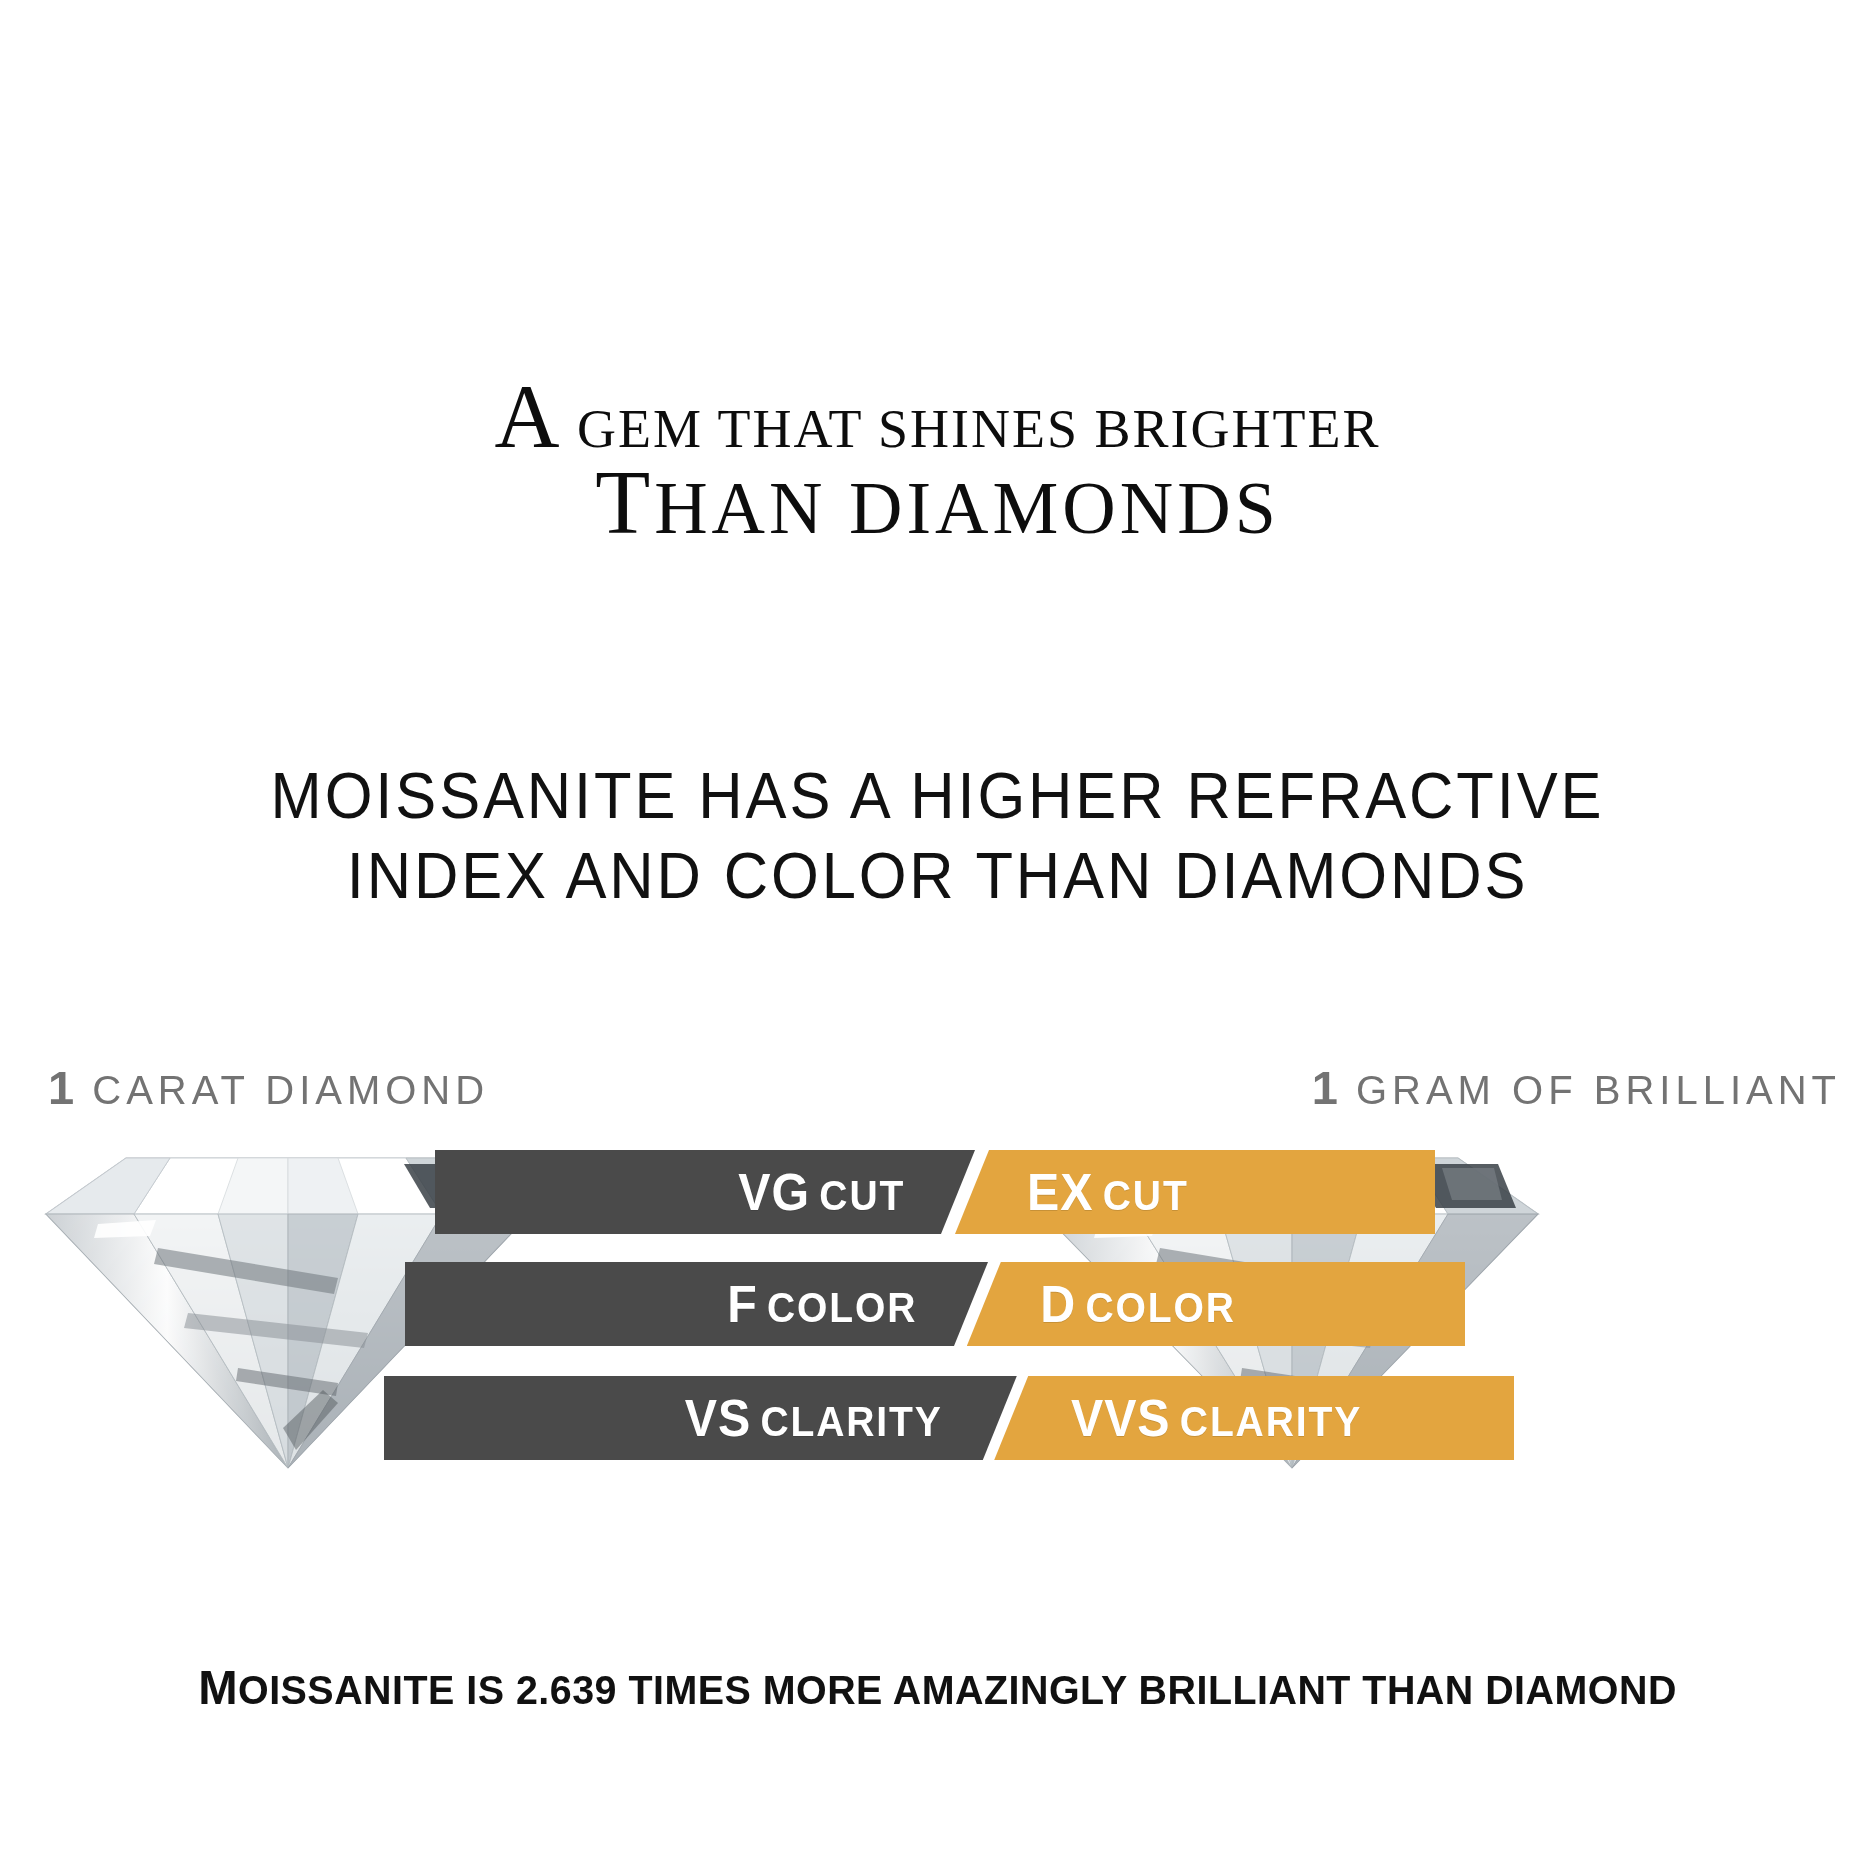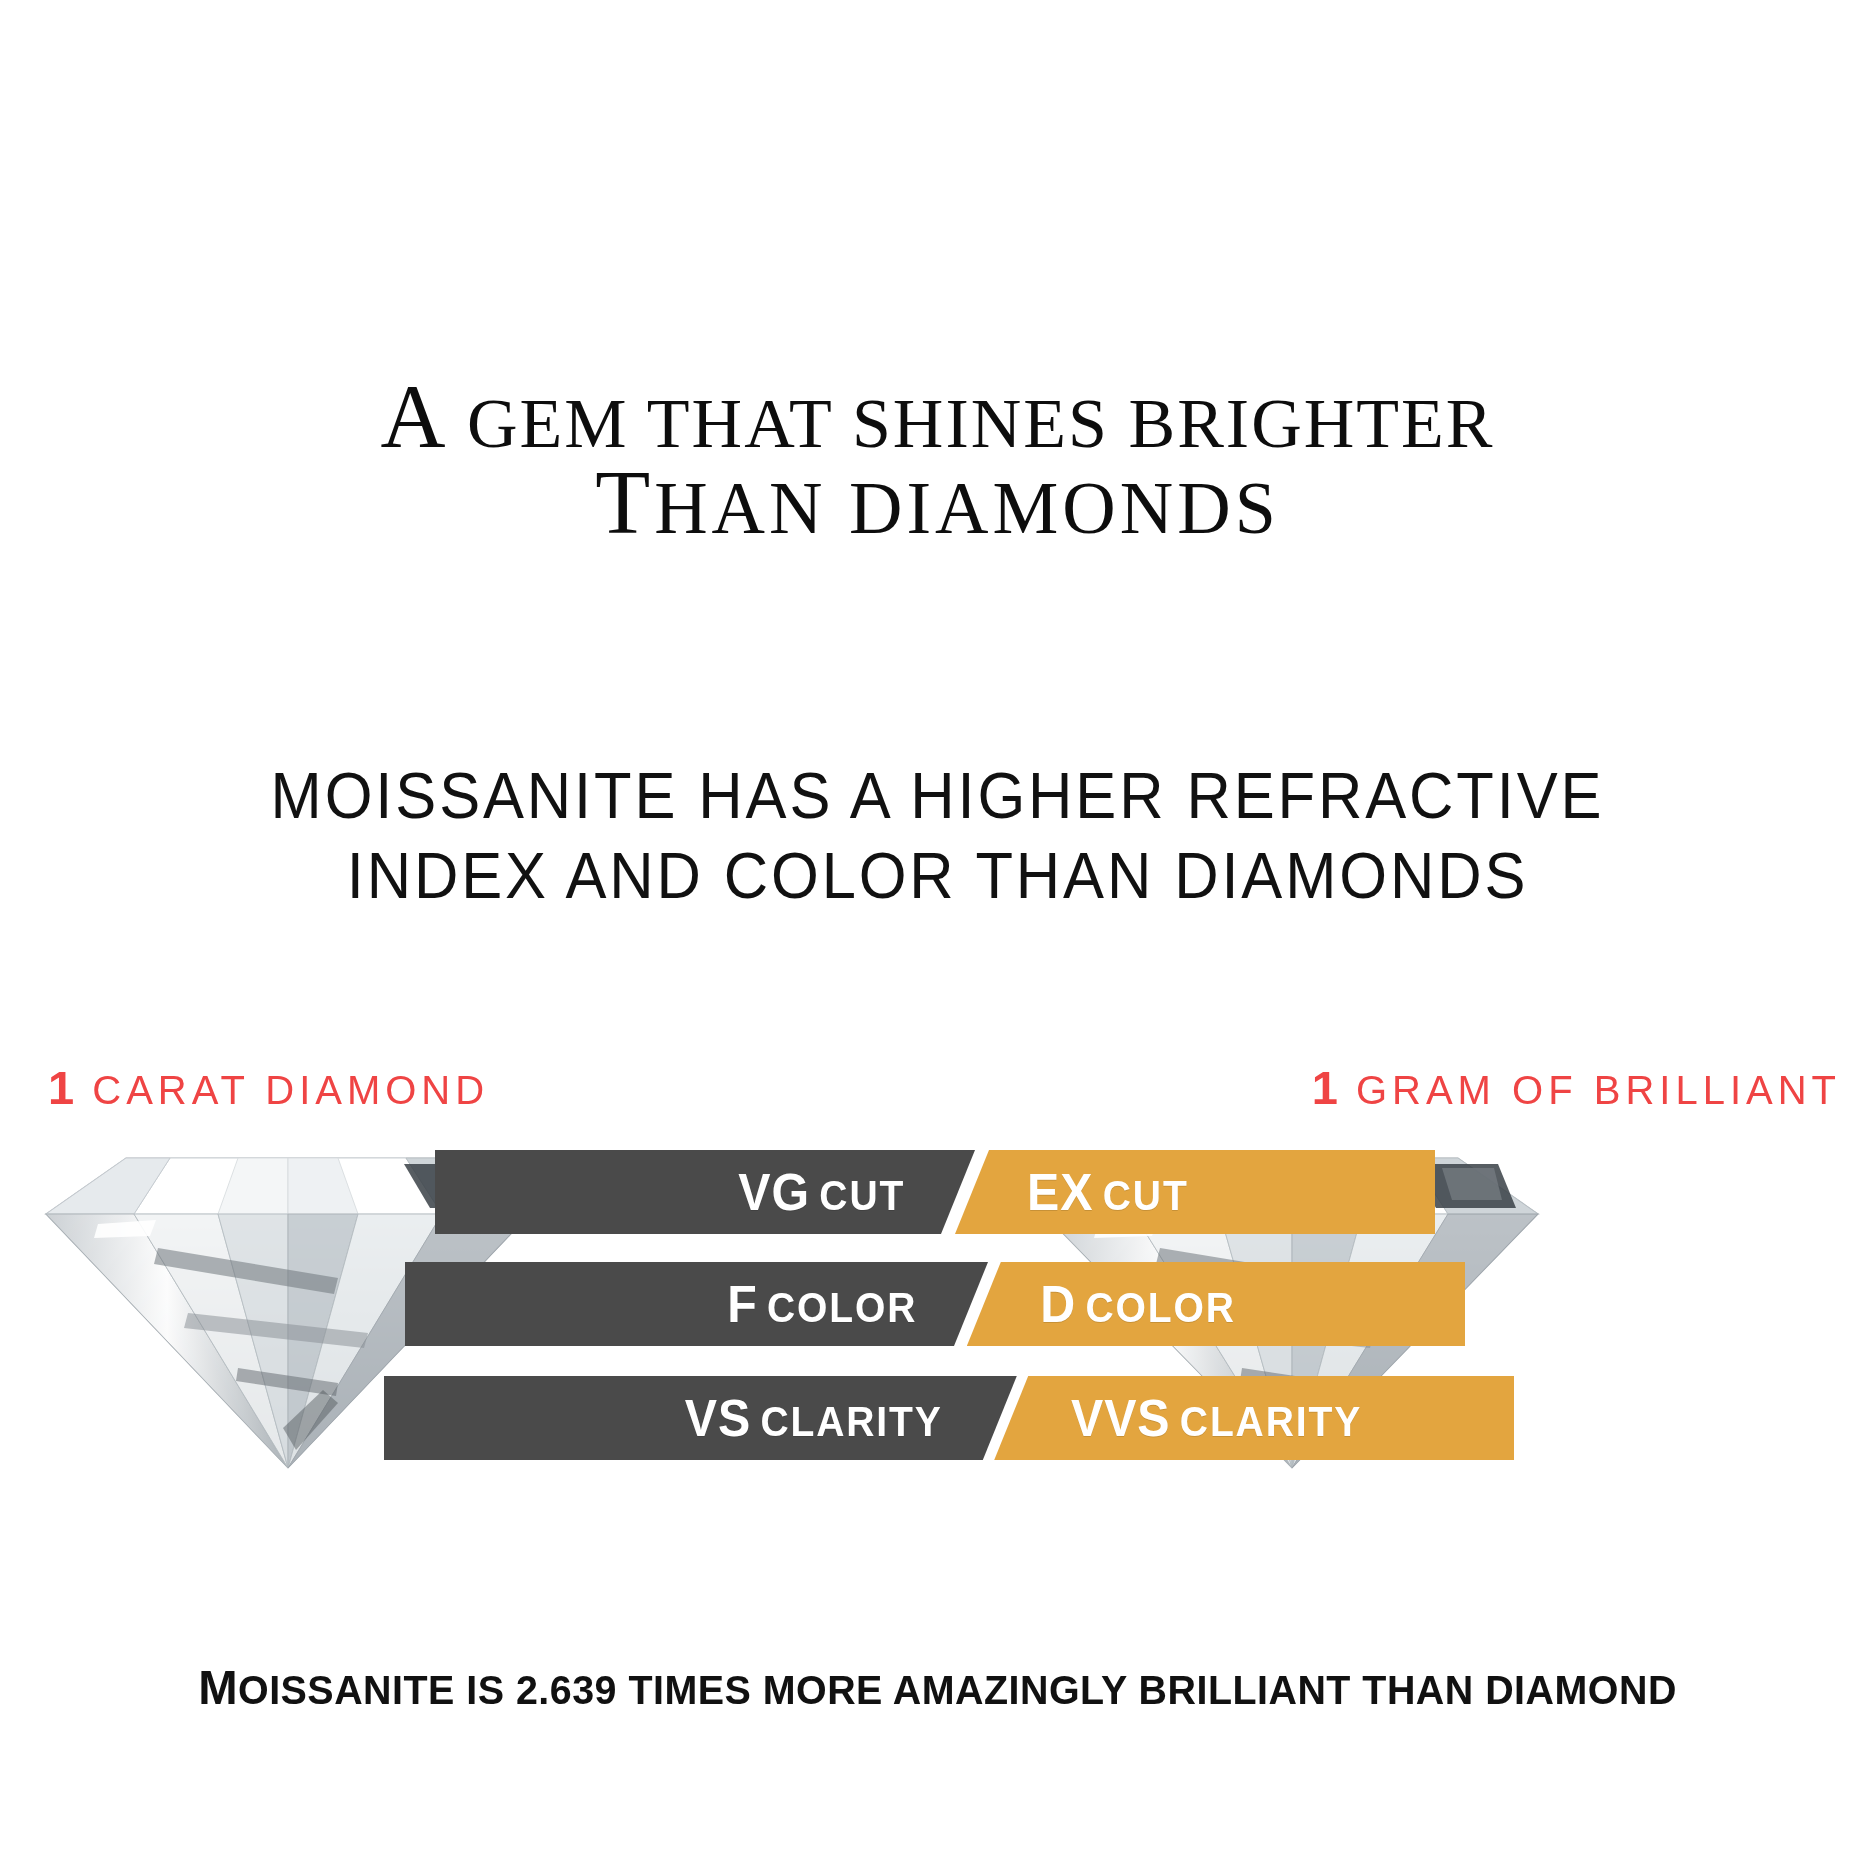--- a/index.html
+++ b/index.html
@@ -15,21 +15,21 @@
   
   .headline{
     position:absolute;left:0;right:0;top:374px;
     text-align:center;
     font-family:"Liberation Serif", serif;
     color:#0d0d0d;
     line-height:0.96;
     letter-spacing:2px;
   }
   .headline .hl-line{display:block;white-space:nowrap;}
-  .hl-small{font-size:70px;}
+  .hl-small{font-size:54px;}
   .hl-cap{font-size:90px;}
   .hl-line2{font-size:74px;letter-spacing:4px;}
   .hl-line2 .hl-cap{font-size:90px;}
 
   
   .subtitle{
     position:absolute;left:0;right:0;top:756px;
     text-align:center;
     color:#111111;
     font-weight:400;
@@ -39,21 +39,21 @@
     transform:scaleX(0.96);
   }
   .subtitle .sub-line{display:block;white-space:nowrap;}
 
   
   .compare{
     position:absolute;left:0;top:1060px;width:1875px;height:460px;
   }
   .gem-label{
     position:absolute;top:0;
-    font-size:40px;letter-spacing:5px;color:#ef4444;
+    font-size:40px;letter-spacing:5px;color:#737373;
     white-space:nowrap;
   }
   .gem-label .lead{font-size:47px;font-weight:600;letter-spacing:2px;}
   .gem-label.left{left:48px;}
   .gem-label.right{right:34px;}
 
   
   .gem{
     position:absolute;top:68px;
     width:500px;height:370px;

